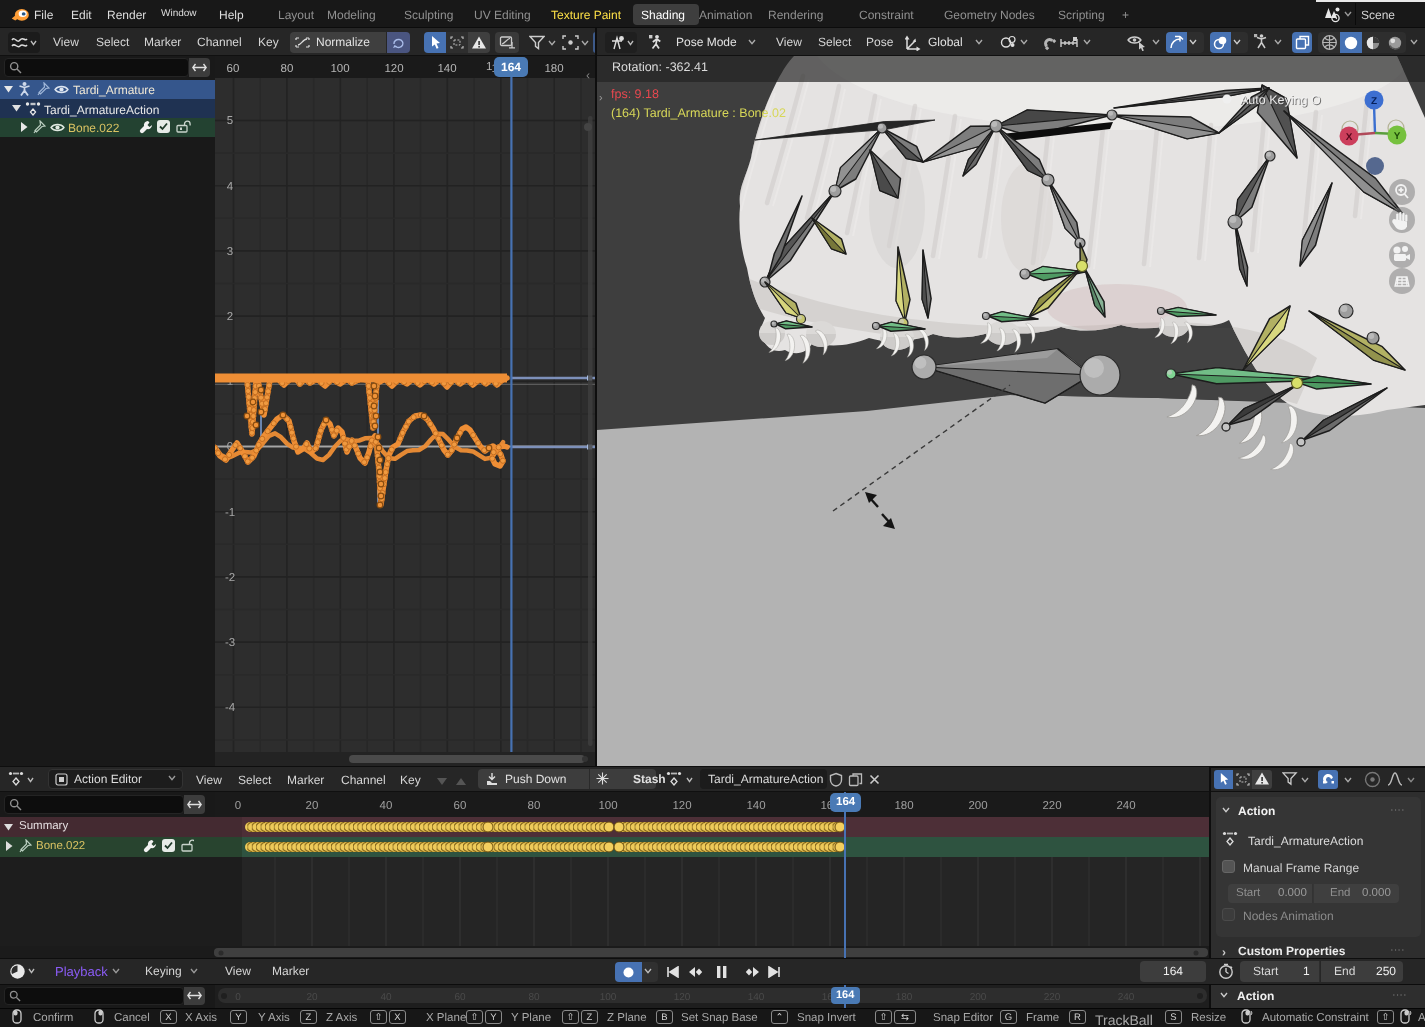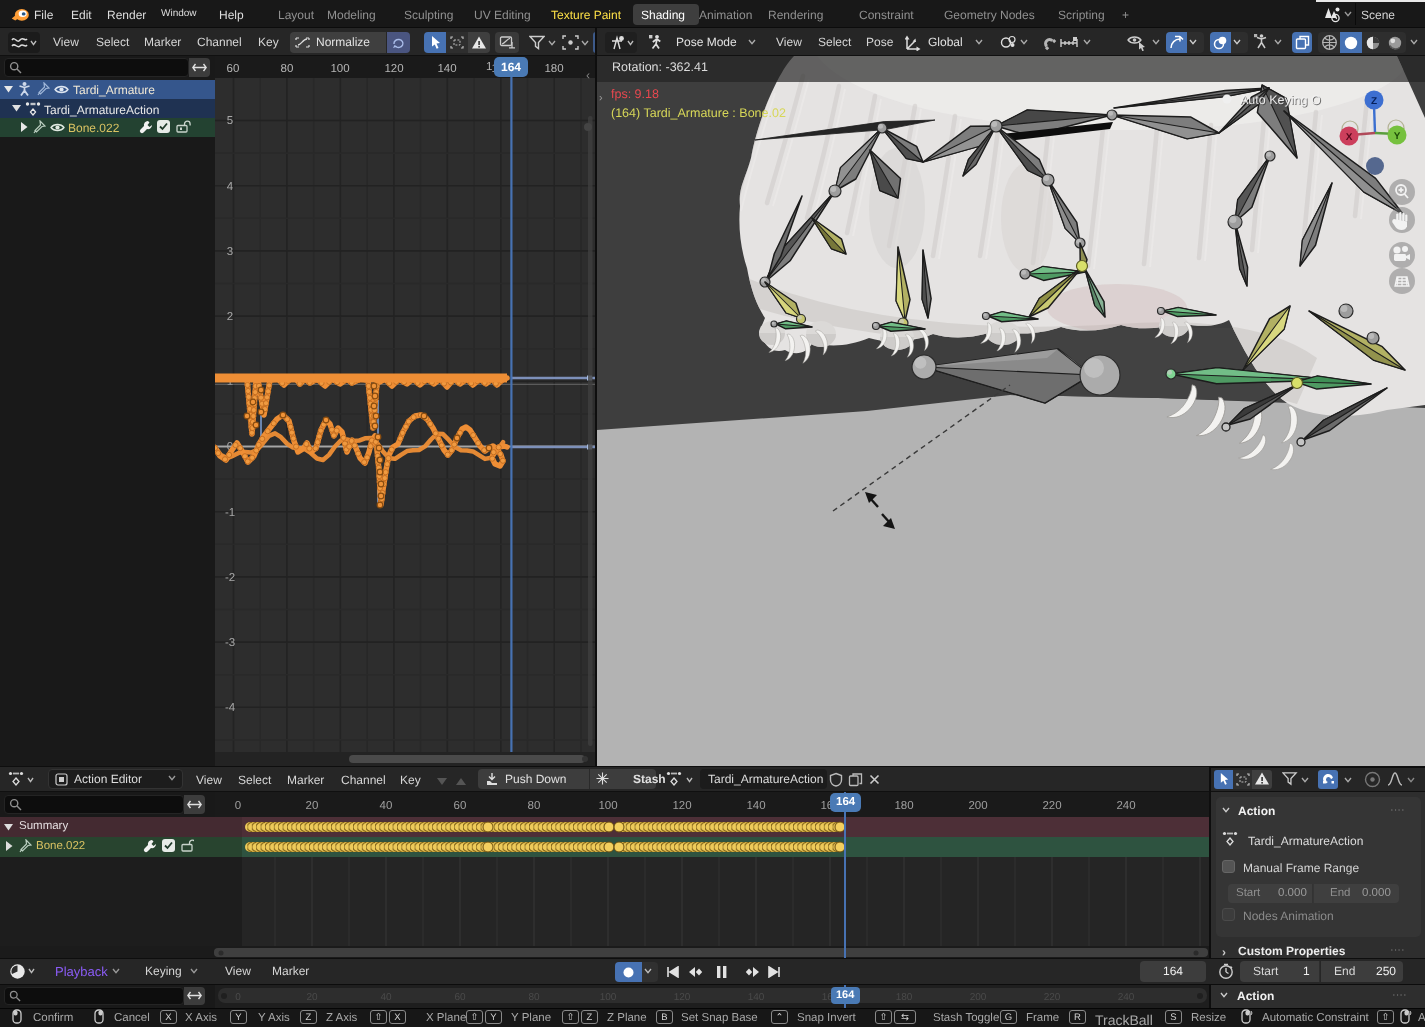--- a/index.html
+++ b/index.html
@@ -1172,21 +1172,21 @@
 <div class="t" style="left:511px;top:1012px;font-size:11.5px;color:#a8a8a8;font-weight:normal;">Y Plane</div>
 <div class="abs" style="left:562px;top:1010px;width:17px;height:14px;border:1px solid #8a8a8a;border-radius:3px;color:#d0d0d0;font-size:9.5px;text-align:center;line-height:13px">⇧</div>
 <div class="abs" style="left:581px;top:1010px;width:17px;height:14px;border:1px solid #8a8a8a;border-radius:3px;color:#d0d0d0;font-size:9.5px;text-align:center;line-height:13px">Z</div>
 <div class="t" style="left:607px;top:1012px;font-size:11.5px;color:#a8a8a8;font-weight:normal;">Z Plane</div>
 <div class="abs" style="left:656px;top:1010px;width:17px;height:14px;border:1px solid #8a8a8a;border-radius:3px;color:#d0d0d0;font-size:9.5px;text-align:center;line-height:13px">B</div>
 <div class="t" style="left:681px;top:1012px;font-size:11.5px;color:#a8a8a8;font-weight:normal;">Set Snap Base</div>
 <div class="abs" style="left:771px;top:1010px;width:17px;height:14px;border:1px solid #8a8a8a;border-radius:3px;color:#d0d0d0;font-size:9.5px;text-align:center;line-height:13px">⌃</div>
 <div class="t" style="left:797px;top:1012px;font-size:11.5px;color:#a8a8a8;font-weight:normal;">Snap Invert</div>
 <div class="abs" style="left:875px;top:1010px;width:17px;height:14px;border:1px solid #8a8a8a;border-radius:3px;color:#d0d0d0;font-size:9.5px;text-align:center;line-height:13px">⇧</div>
 <div class="abs" style="left:894px;top:1010px;width:22px;height:14px;border:1px solid #8a8a8a;border-radius:3px;color:#d0d0d0;font-size:9.5px;text-align:center;line-height:13px">⇆</div>
-<div class="t" style="left:933px;top:1012px;font-size:11.5px;color:#a8a8a8;font-weight:normal;">Stash Toggle</div>
+<div class="t" style="left:933px;top:1012px;font-size:11.5px;color:#a8a8a8;font-weight:normal;">Snap Editor</div>
 <div class="abs" style="left:1000px;top:1010px;width:17px;height:14px;border:1px solid #8a8a8a;border-radius:3px;color:#d0d0d0;font-size:9.5px;text-align:center;line-height:13px">G</div>
 <div class="t" style="left:1026px;top:1012px;font-size:11.5px;color:#a8a8a8;font-weight:normal;">Frame</div>
 <div class="abs" style="left:1069px;top:1010px;width:17px;height:14px;border:1px solid #8a8a8a;border-radius:3px;color:#d0d0d0;font-size:9.5px;text-align:center;line-height:13px">R</div>
 <div class="t" style="left:1095px;top:1012px;font-size:14px;color:#a8a8a8;font-weight:normal;">TrackBall</div>
 <div class="abs" style="left:1165px;top:1010px;width:17px;height:14px;border:1px solid #8a8a8a;border-radius:3px;color:#d0d0d0;font-size:9.5px;text-align:center;line-height:13px">S</div>
 <div class="t" style="left:1191px;top:1012px;font-size:11.5px;color:#a8a8a8;font-weight:normal;">Resize</div>
 <svg class="abs" style="left:1237px;top:1009px" width="18" height="16" viewBox="0 0 16 16">
 <rect x="4" y="1" width="8" height="13" rx="3.6" fill="none" stroke="#ccc" stroke-width="1.3"></rect>
     <rect x="7.5" y="1.5" width="4" height="5" rx="1.8" fill="#ccc"></rect>
     <path d="M13,2 q2,2 0,4" stroke="#ccc" stroke-width="1" fill="none"></path>

